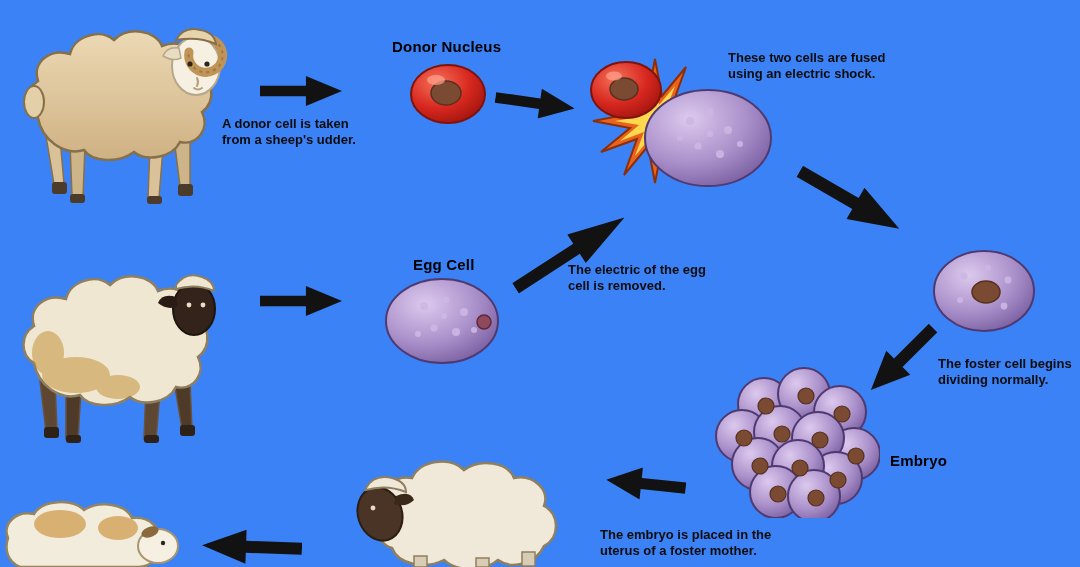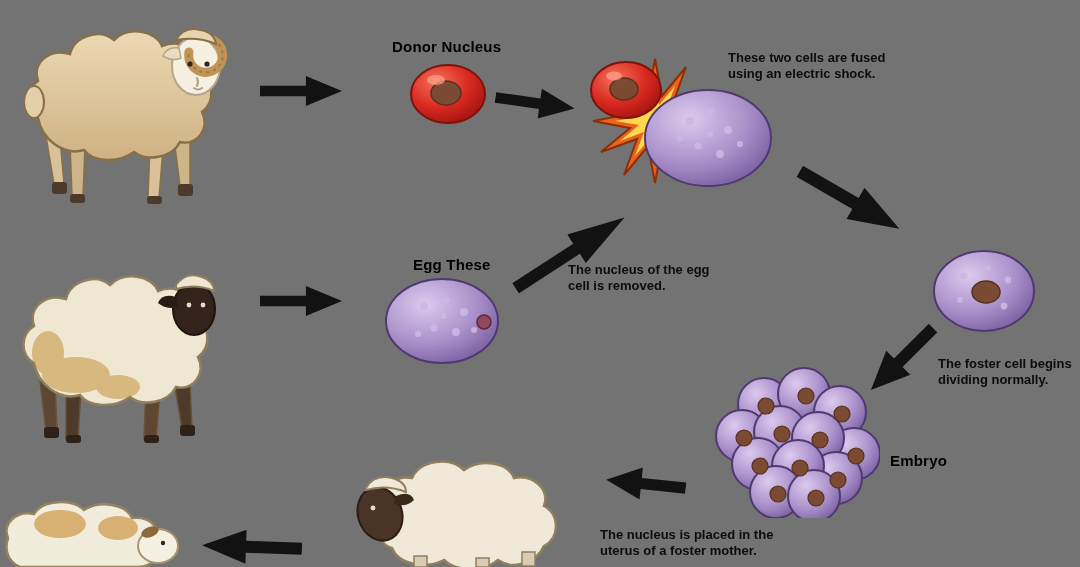--- a/index.html
+++ b/index.html
@@ -1,18 +1,18 @@
 <!DOCTYPE html>
 <html><head>
 <meta charset="utf-8">
 <style>
   *{margin:0;padding:0;box-sizing:border-box}
   html,body{background:#e9e9e9}
   body{font-family:"Liberation Sans",sans-serif}
-  #canvas{position:relative;width:1080px;height:567px;background:#737373;overflow:hidden;margin:0 auto}
+  #canvas{position:relative;width:1080px;height:567px;background:#3b82f6;overflow:hidden;margin:0 auto}
   .art{position:absolute}
   .art svg,.arrow svg{display:block;width:100%;height:100%}
   .arrow{position:absolute}
   .caption{position:absolute;font-size:13px;font-weight:700;line-height:1.22;color:#0c0c0c;white-space:pre-line}
   .biglabel{position:absolute;font-size:15px;font-weight:700;color:#000;letter-spacing:.2px}
 </style>
 </head>
 <body>
 
 <div id="canvas">
@@ -255,31 +255,33 @@
   </div>
 
   <div class="arrow" style="left:202px;top:530px;width:100px;height:34px;transform:rotate(182deg)">
     <svg viewBox="0 0 100 34" preserveAspectRatio="none">
         <polygon points="0,11 56,11 56,0 100,17 56,34 56,23 0,23" fill="#121212"></polygon>
       </svg>
   </div>
 
   <div class="biglabel" style="left:392px;top:38px">Donor Nucleus</div>
 
+  <div class="caption" style="left:222px;top:116px">A donor cell is taken
+from a sheep's udder.</div>
 
   <div class="caption" style="left:728px;top:50px">These two cells are fused
 using an electric shock.</div>
 
-  <div class="biglabel" style="left:413px;top:256px">Egg These</div>
-
-  <div class="caption" style="left:568px;top:262px">The nucleus of the egg
+  <div class="biglabel" style="left:413px;top:256px">Egg Cell</div>
+
+  <div class="caption" style="left:568px;top:262px">The electric of the egg
 cell is removed.</div>
 
 
   <div class="caption" style="left:938px;top:356px">The foster cell begins
 dividing normally.</div>
 
   <div class="biglabel" style="left:890px;top:452px">Embryo</div>
 
-  <div class="caption" style="left:600px;top:527px">The nucleus is placed in the
+  <div class="caption" style="left:600px;top:527px">The embryo is placed in the
 uterus of a foster mother.</div>
 
 </div>
 
 </body></html>

